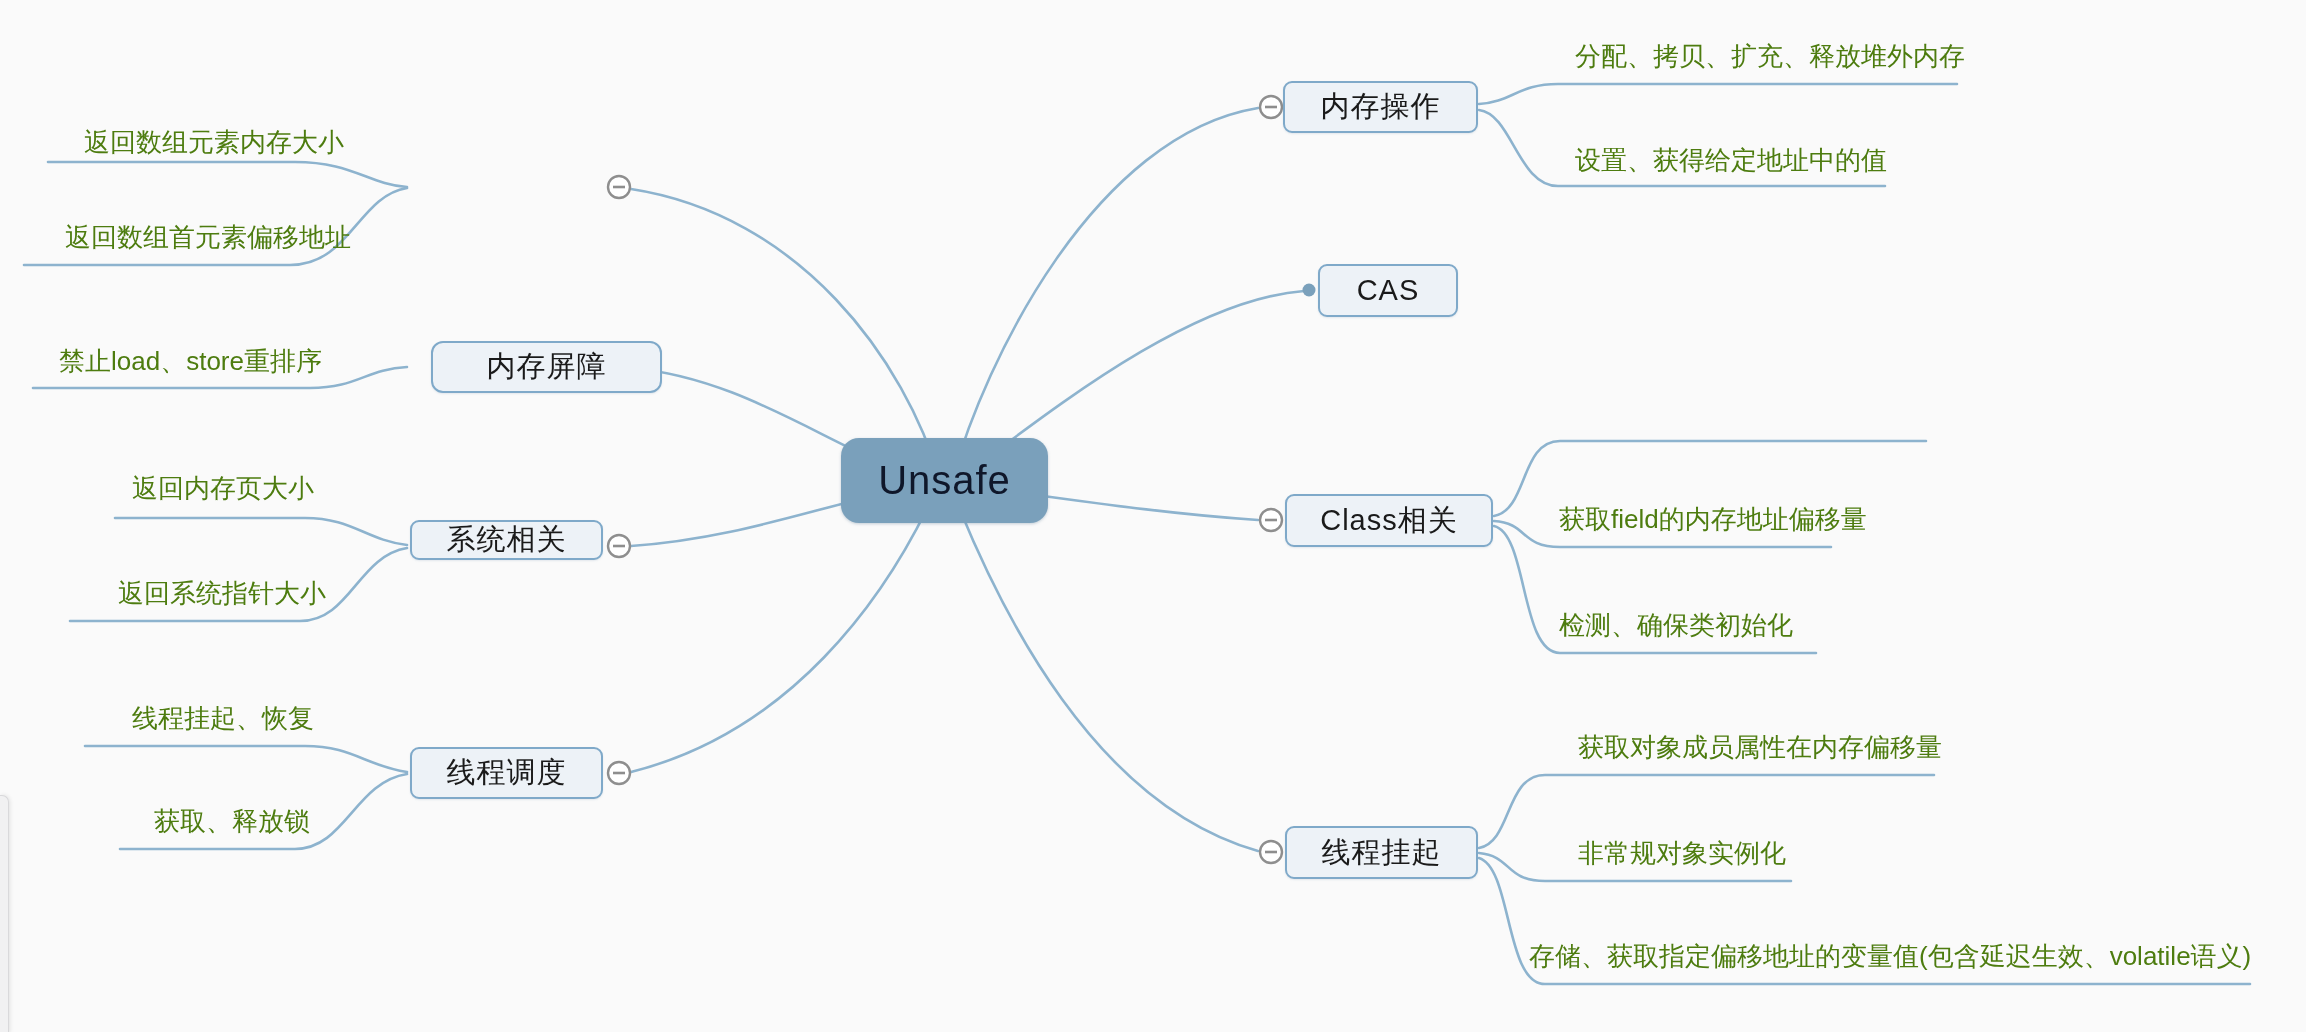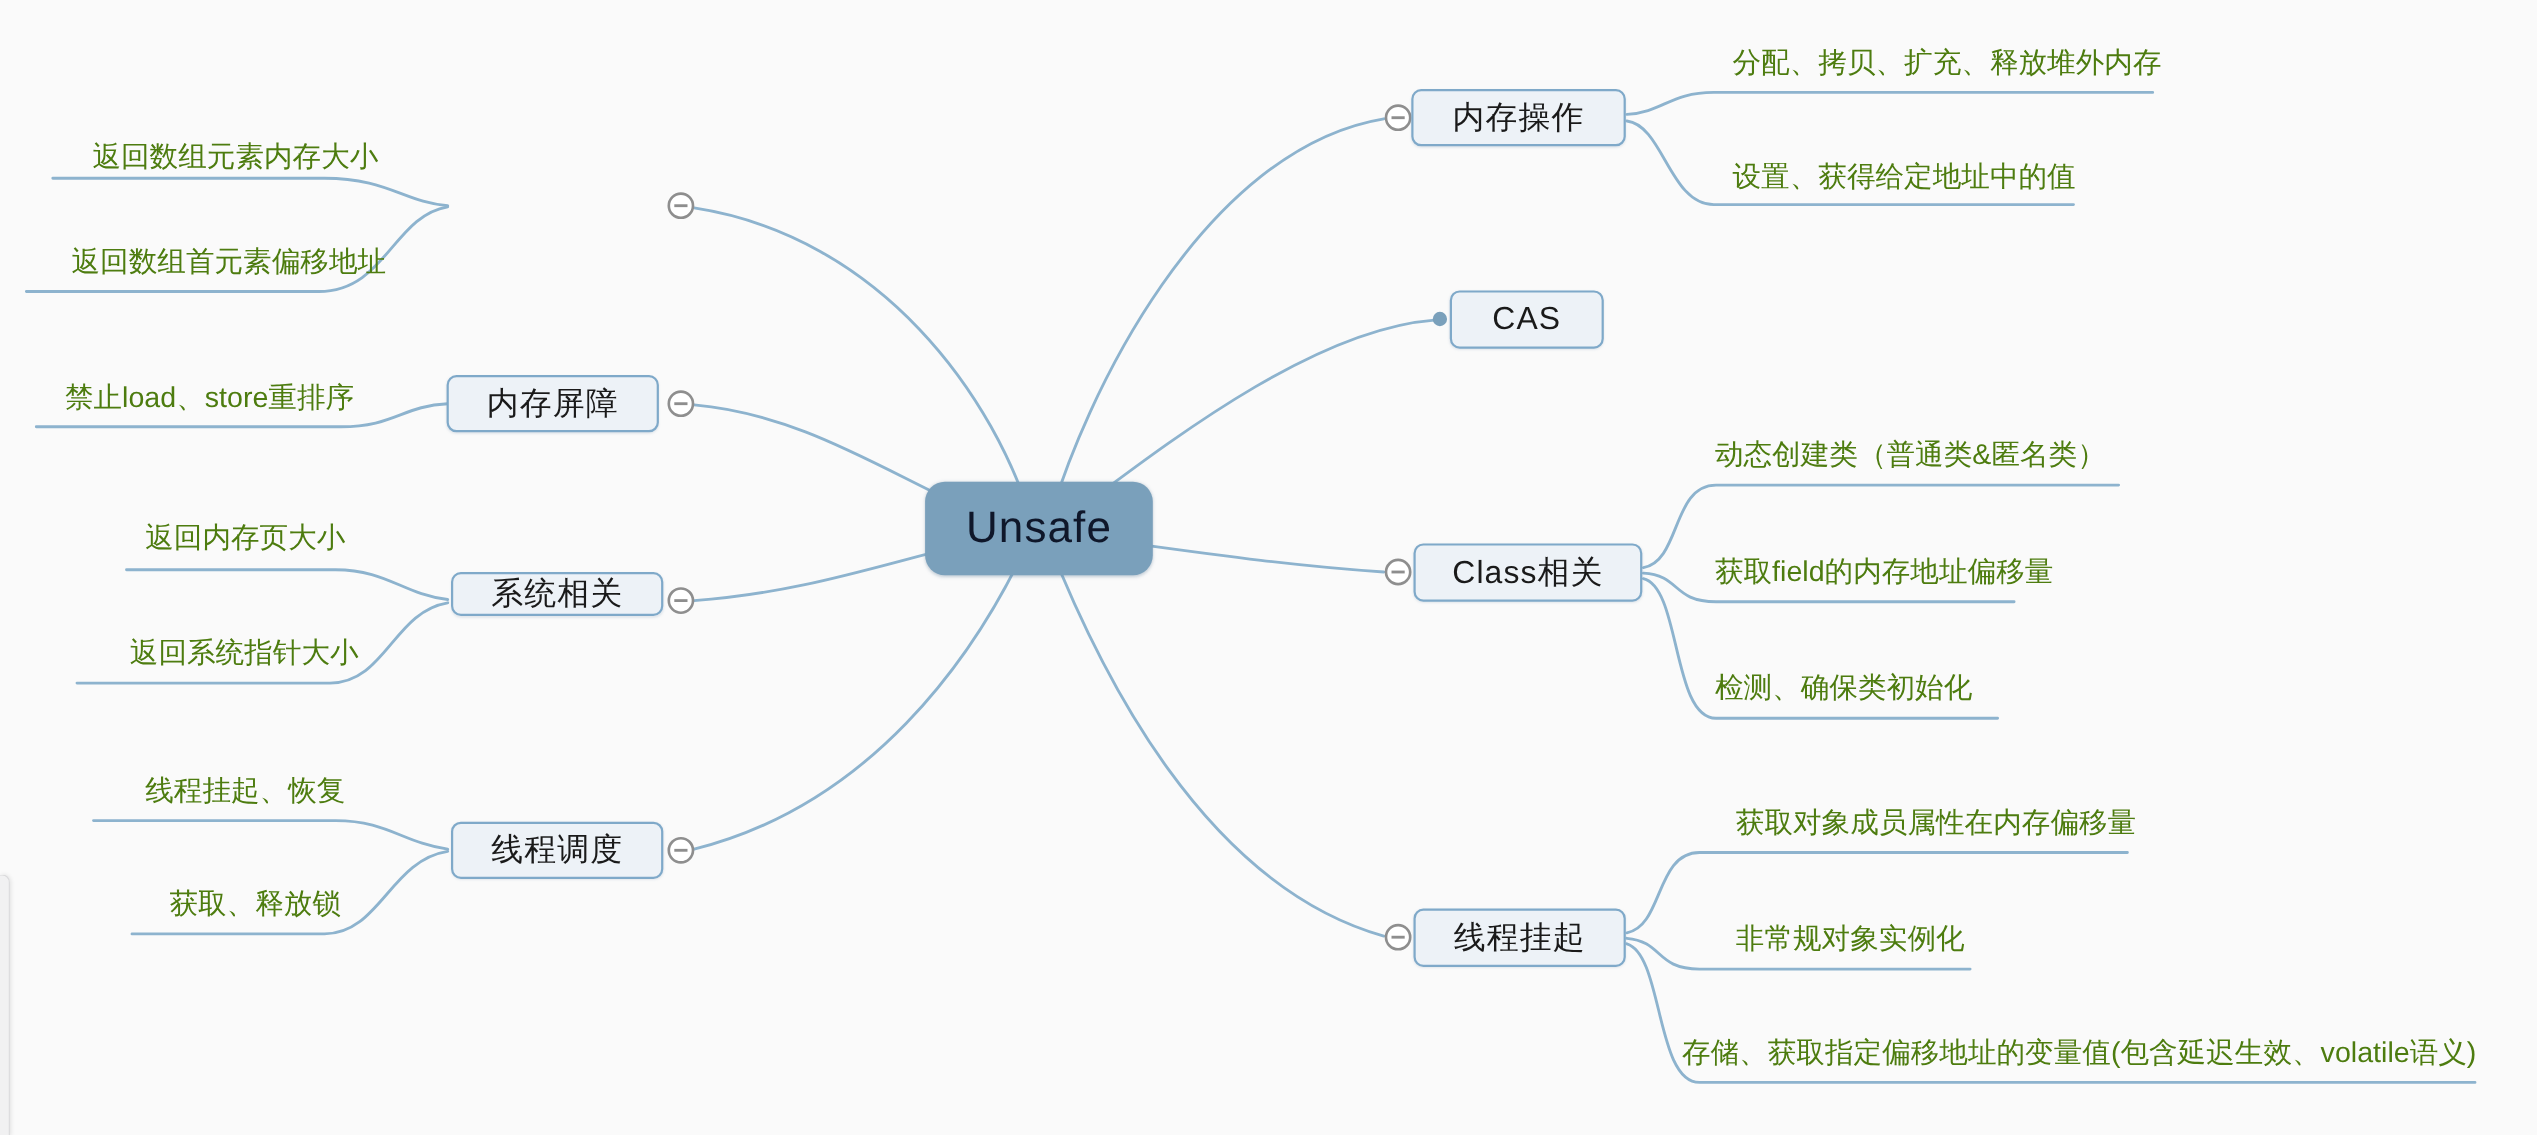--- a/index.html
+++ b/index.html
@@ -135,21 +135,21 @@
       <line x1="1265" y1="852" x2="1277" y2="852" stroke="#8e8e8e" stroke-width="2.6"></line>
     </g>
 
     <circle cx="1309" cy="290" r="6.5" fill="#7aa0bb"></circle>
   </svg>
 
   <div class="root-topic" style="left:841px; top:438px; width:207px; height:85px;">
     <span>Unsafe</span>
   </div>
 
-  <div class="topic" style="left:406px; top:341px; width:193px; height:52px;">
+  <div class="topic" style="left:431px; top:341px; width:231px; height:52px;border-radius:12px;">
     <span>内存屏障</span>
   </div>
   <div class="topic" style="left:410px; top:520px; width:193px; height:40px;">
     <span>系统相关</span>
   </div>
   <div class="topic" style="left:1283px; top:81px; width:195px; height:52px;">
     <span>内存操作</span>
   </div>
 
   <div class="topic" style="left:410px; top:747px; width:193px; height:52px;">
@@ -168,21 +168,20 @@
   <div class="leaf" style="left:84px; top:128px;text-align:right;">返回数组元素内存大小</div>
   <div class="leaf" style="left:65px; top:223px;">返回数组首元素偏移地址</div>
   <div class="leaf" style="left:59px; top:347px;">禁止load、store重排序</div>
   <div class="leaf" style="left:132px; top:476px;font-family:Liberation Mono, monospace;">返回内存页大小</div>
   <div class="leaf" style="left:118px; top:579px;">返回系统指针大小</div>
   <div class="leaf" style="left:132px; top:704px;">线程挂起、恢复</div>
   <div class="leaf" style="left:154px; top:807px;">获取、释放锁</div>
 
   <div class="leaf" style="left:1575px; top:42px;">分配、拷贝、扩充、释放堆外内存</div>
   <div class="leaf" style="left:1575px; top:146px;">设置、获得给定地址中的值</div>
-  <div class="leaf" style="left:1559px; top:399px;">动态创建类（普通类&amp;匿名类）</div>
   <div class="leaf" style="left:1559px; top:505px;">获取field的内存地址偏移量</div>
   <div class="leaf" style="left:1559px; top:611px;">检测、确保类初始化</div>
   <div class="leaf" style="left:1578px; top:733px;">获取对象成员属性在内存偏移量</div>
   <div class="leaf" style="left:1578px; top:839px;">非常规对象实例化</div>
   <div class="leaf" style="left:1529px; top:942px;">存储、获取指定偏移地址的变量值(包含延迟生效、volatile语义)</div>
 
   <div class="edge-artifact"></div>
 
 </div>
 

